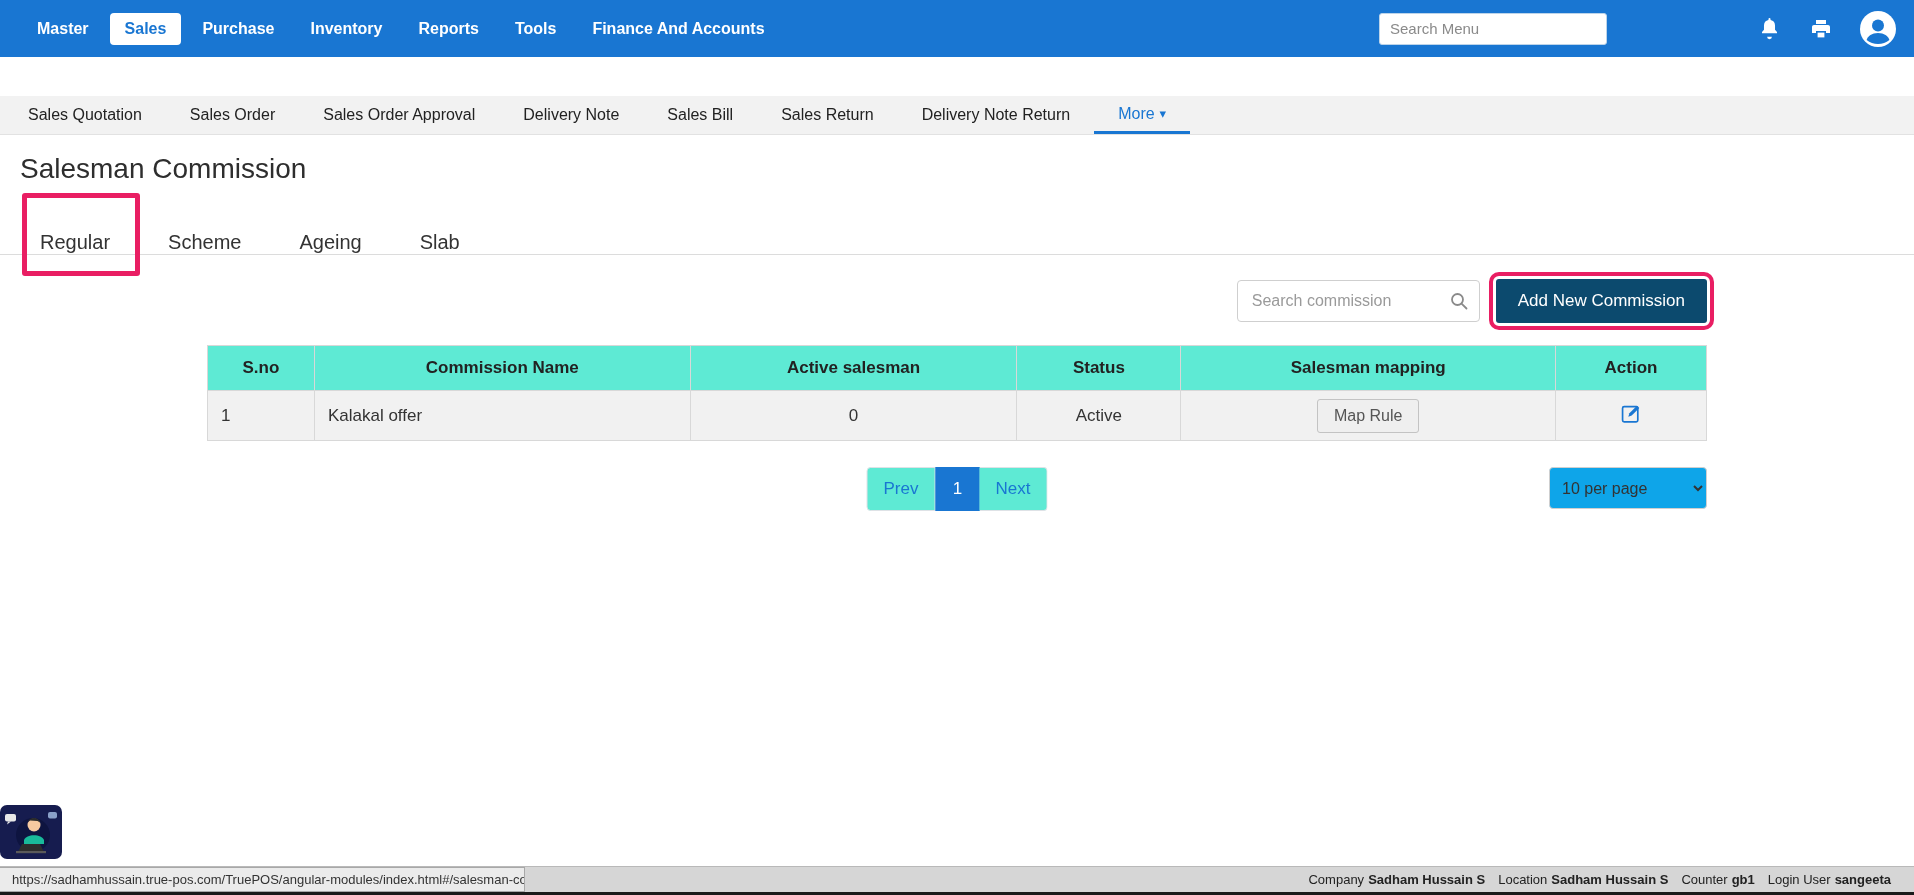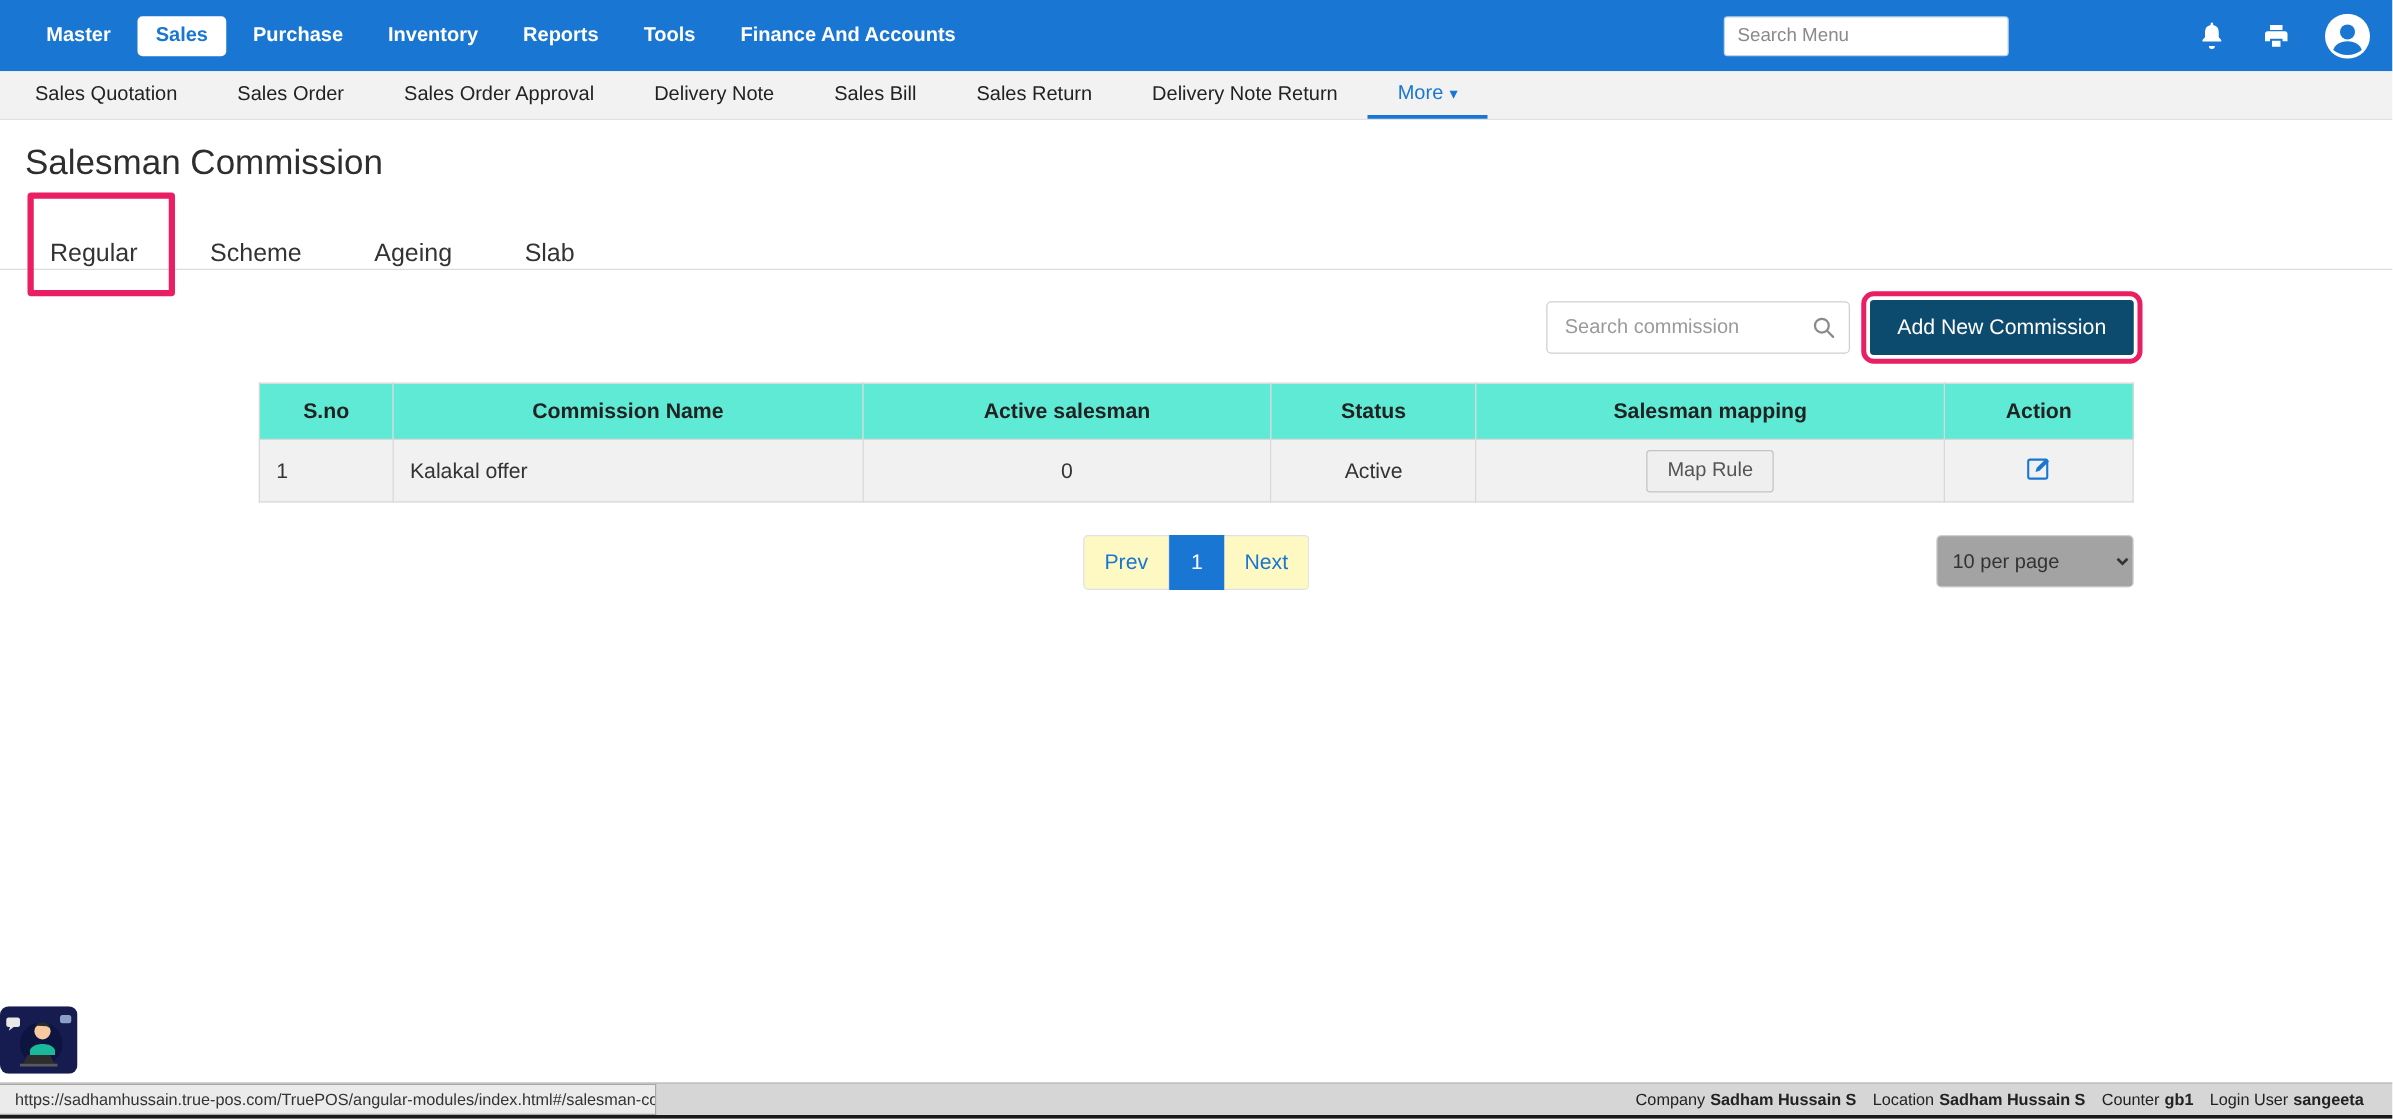--- a/index.html
+++ b/index.html
@@ -17,21 +17,21 @@
   .menu-search { width:228px; height:32px; border:1px solid #bcd4ea; border-radius:3px;
     padding:0 10px; font-size:15px; color:#333; outline:none;
     font-family:"Liberation Sans", sans-serif; }
   .menu-search::placeholder { color:#8a8a8a; }
   .topnav-icons { display:flex; align-items:center; gap:26px; margin-left:150px;
     padding-right:4px; }
   .icon-btn { cursor:pointer; display:flex; align-items:center; }
 
   
   .subnav { height:39px; background:#f2f2f2; border-bottom:1px solid #e2e2e2;
-    display:flex; align-items:stretch; padding-left:4px; }
+    display:flex; align-items:stretch; padding-left:4px;margin-top:39px; }
   .subnav-item { display:flex; align-items:center; padding:0 24px; font-size:16px;
     color:#222; cursor:pointer; white-space:nowrap; }
   .subnav-item.more { color:#1976d2; border-bottom:3px solid #1976d2; gap:5px; }
   .more-caret { font-size:13px; color:#1976d2; }
 
   
   .page-title { font-size:28px; color:#2e2e2e; font-weight:400; margin:18px 0 0 20px; }
   .tabs-row { position:relative; margin-top:16px; height:54px; display:flex;
     align-items:flex-end; padding-left:40px; gap:58px; border-bottom:1px solid #dcdcdc; }
   .tab { font-size:20px; color:#333; cursor:pointer; }
@@ -62,29 +62,29 @@
   .col-sno{width:107px;} .col-name{width:376px;} .col-active{width:327px;}
   .col-status{width:164px;} .col-map{width:375px;} .col-action{width:151px;}
   .map-rule-btn { background:#efefef; border:1px solid #c3c3c3; border-radius:3px;
     color:#555; font-size:16px; padding:7px 16px; cursor:pointer;
     font-family:"Liberation Sans", sans-serif; }
   .edit-btn { background:none; border:none; cursor:pointer; }
 
   
   .pagination-row { position:relative; margin-top:26px; height:44px; }
   .pagination { position:absolute; left:50%; transform:translateX(-50%); display:flex; }
-  .page-btn { height:44px; min-width:58px; padding:0 16px; background:#fef9c3;
+  .page-btn { height:44px; min-width:58px; padding:0 16px; background:#5eead4;
     border:1px solid #dee2e6; color:#1976d2; font-size:17px; cursor:pointer;
     display:flex; align-items:center; justify-content:center;
     font-family:"Liberation Sans", sans-serif; }
   .page-btn.prev { border-radius:4px 0 0 4px; }
   .page-btn.next { border-radius:0 4px 4px 0; border-left:none; }
   .page-btn.current { background:#1976d2; color:#fff; border-color:#1976d2; min-width:44px; }
   .per-page-select { position:absolute; right:207px; top:0; height:42px; width:158px;
-    border:1px solid #cfcfcf; border-radius:4px; background:#a3a3a3; font-size:16px;
+    border:1px solid #cfcfcf; border-radius:4px; background:#0ea5e9; font-size:16px;
     color:#333; padding:0 8px; cursor:pointer; font-family:"Liberation Sans", sans-serif; }
 
   
   .chat-widget { position:absolute; left:0; bottom:36px; width:62px; height:54px;
     cursor:pointer; }
 
   
   .statusbar { position:absolute; bottom:0; left:0; width:100%; height:29px;
     background:#d6d6d6; border-top:1px solid #b9b9b9; border-bottom:3px solid #1a1a1a;
     display:flex; align-items:center; justify-content:space-between; }

